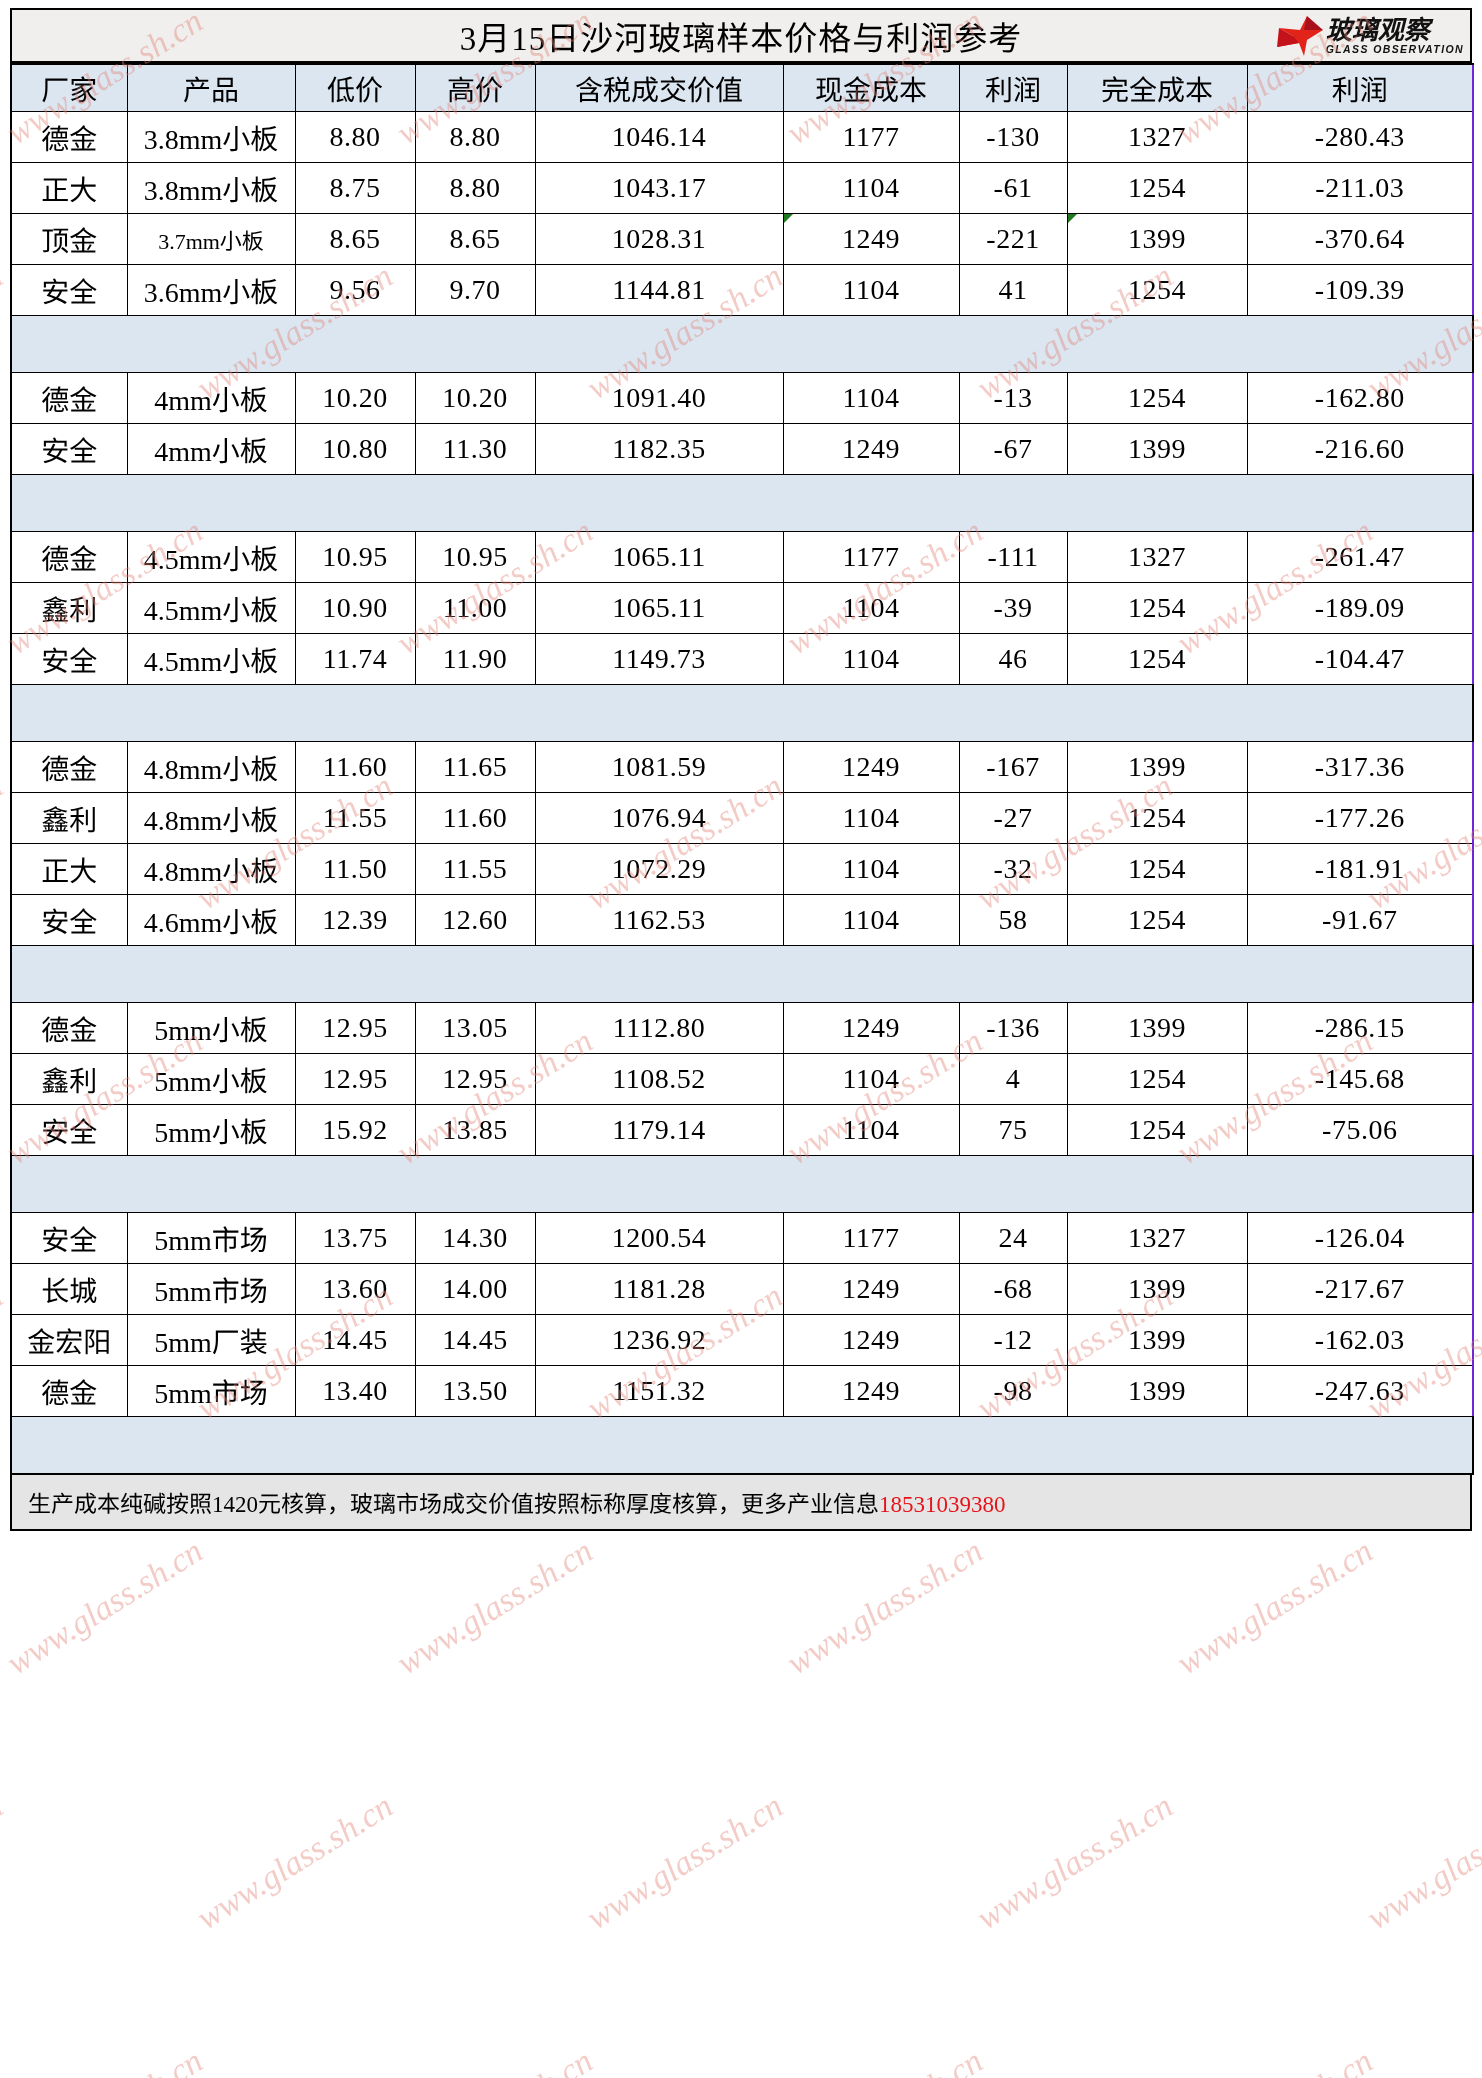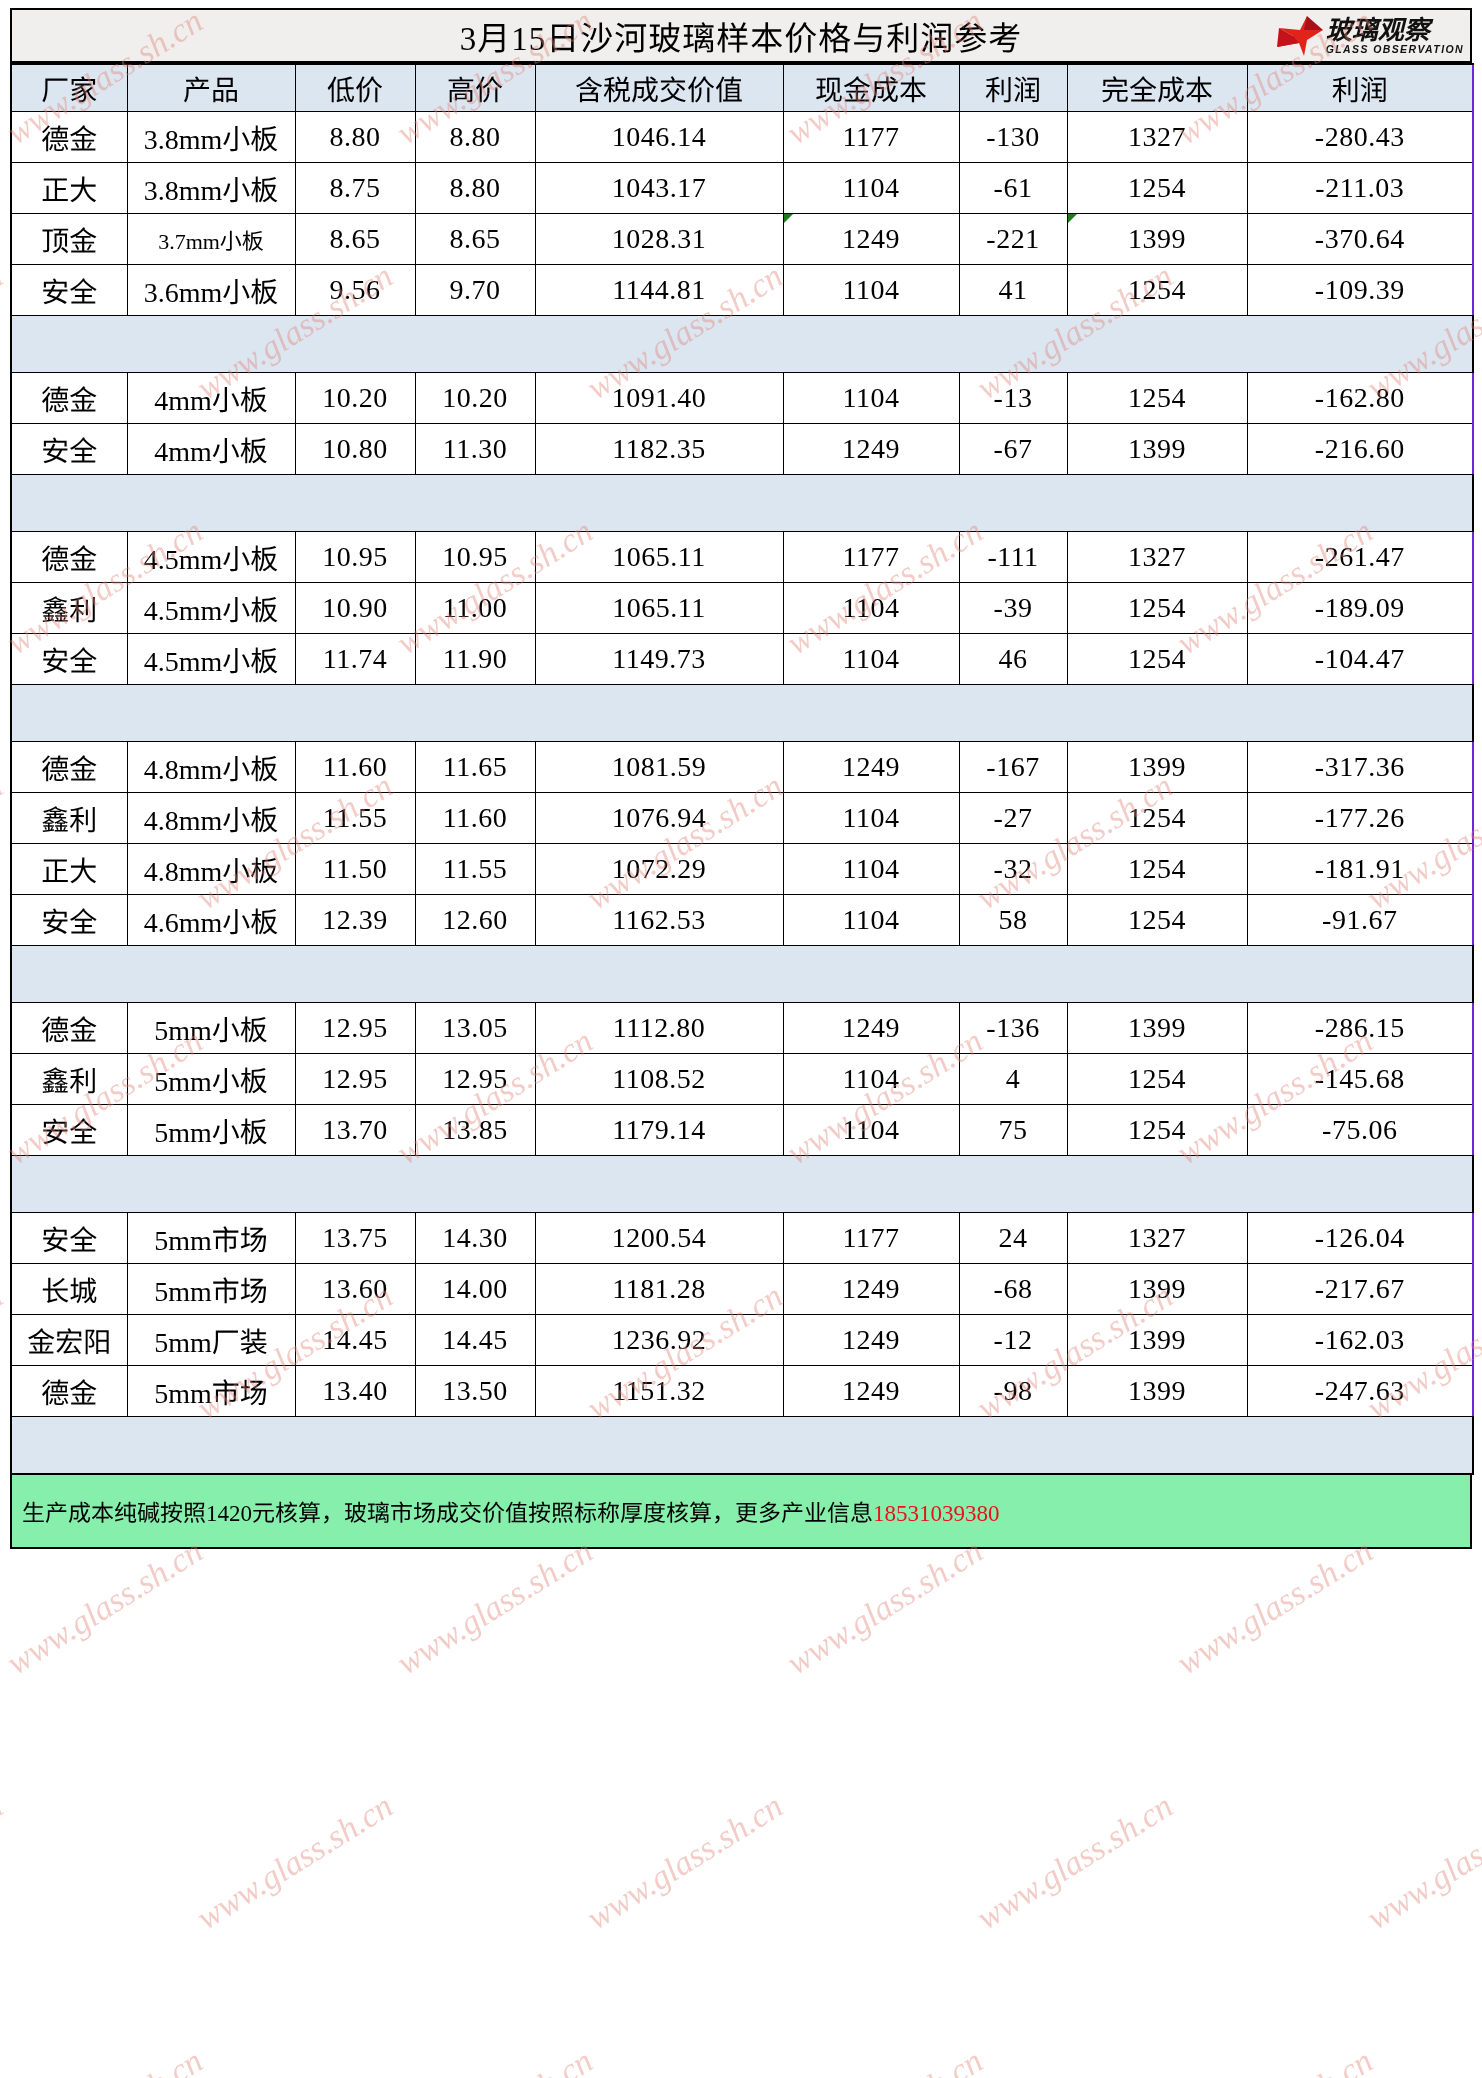--- a/index.html
+++ b/index.html
@@ -95,25 +95,25 @@
   .flag{
     position:absolute;left:0;top:0;
     width:0;height:0;
     border-top:9px solid #1f7a1f;
     border-right:9px solid transparent;
   }
 
   
   .note{
     border:2px solid #000;border-top:none;
-    background:#86efac;
-    height:74px;
+    background:#e5e5e5;
+    height:56px;
     box-sizing:border-box;
     display:flex;align-items:center;
-    padding-left:10px;
+    padding-left:16px;
   }
   .note-text{
     font-size:23px;color:#000;
     font-family:"Liberation Serif","DejaVu Serif",serif;
   }
   .note-phone{color:#e8131a;}
 
   
   #wm{
     position:absolute;left:0;top:0;width:1482px;height:2078px;
@@ -346,21 +346,21 @@
           <td class="num">12.95</td>
           <td class="num">1108.52</td>
           <td class="num">1104</td>
           <td class="num peach">4</td>
           <td class="num">1254</td>
           <td class="num green">-145.68</td>
         </tr>
         <tr>
           <td>安全</td>
           <td class="prod">5mm小板</td>
-          <td class="num">13.70</td>
+          <td class="num">15.92</td>
           <td class="num">13.85</td>
           <td class="num">1179.14</td>
           <td class="num">1104</td>
           <td class="num peach">75</td>
           <td class="num">1254</td>
           <td class="num green">-75.06</td>
         </tr>
         <tr class="spacer">
           <td colspan="9" class="edge-l edge-r"></td>
         </tr>

